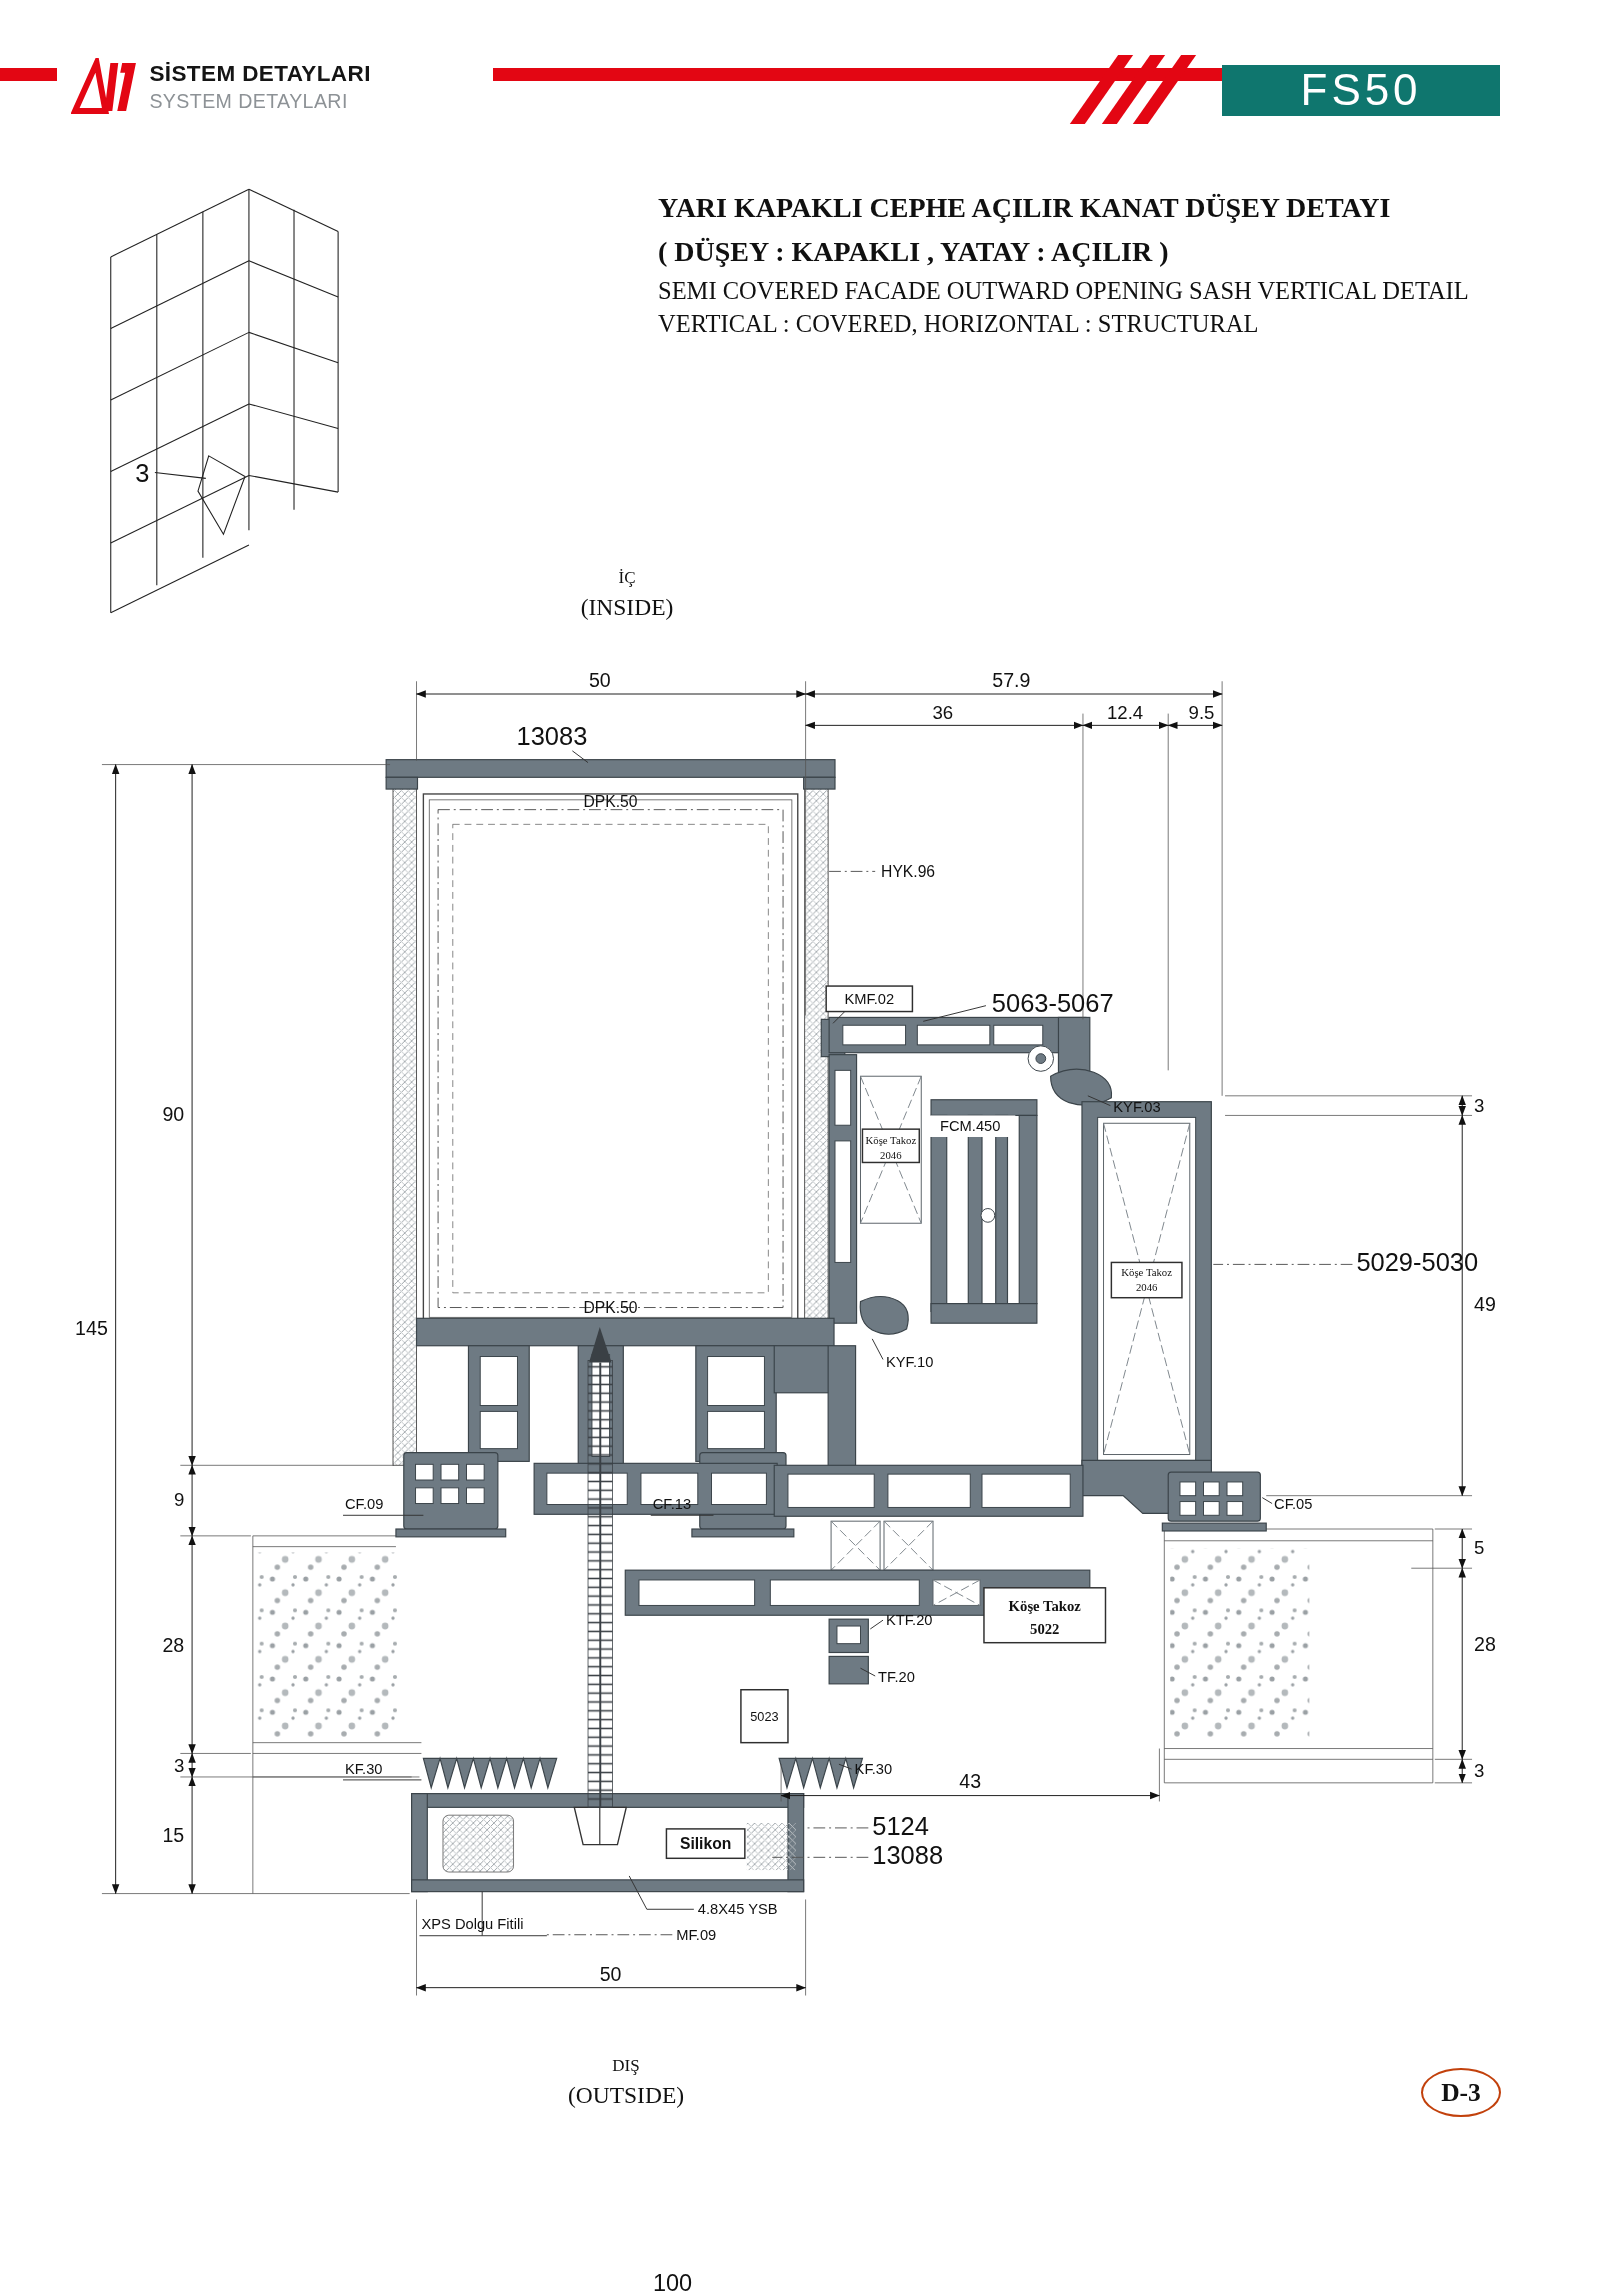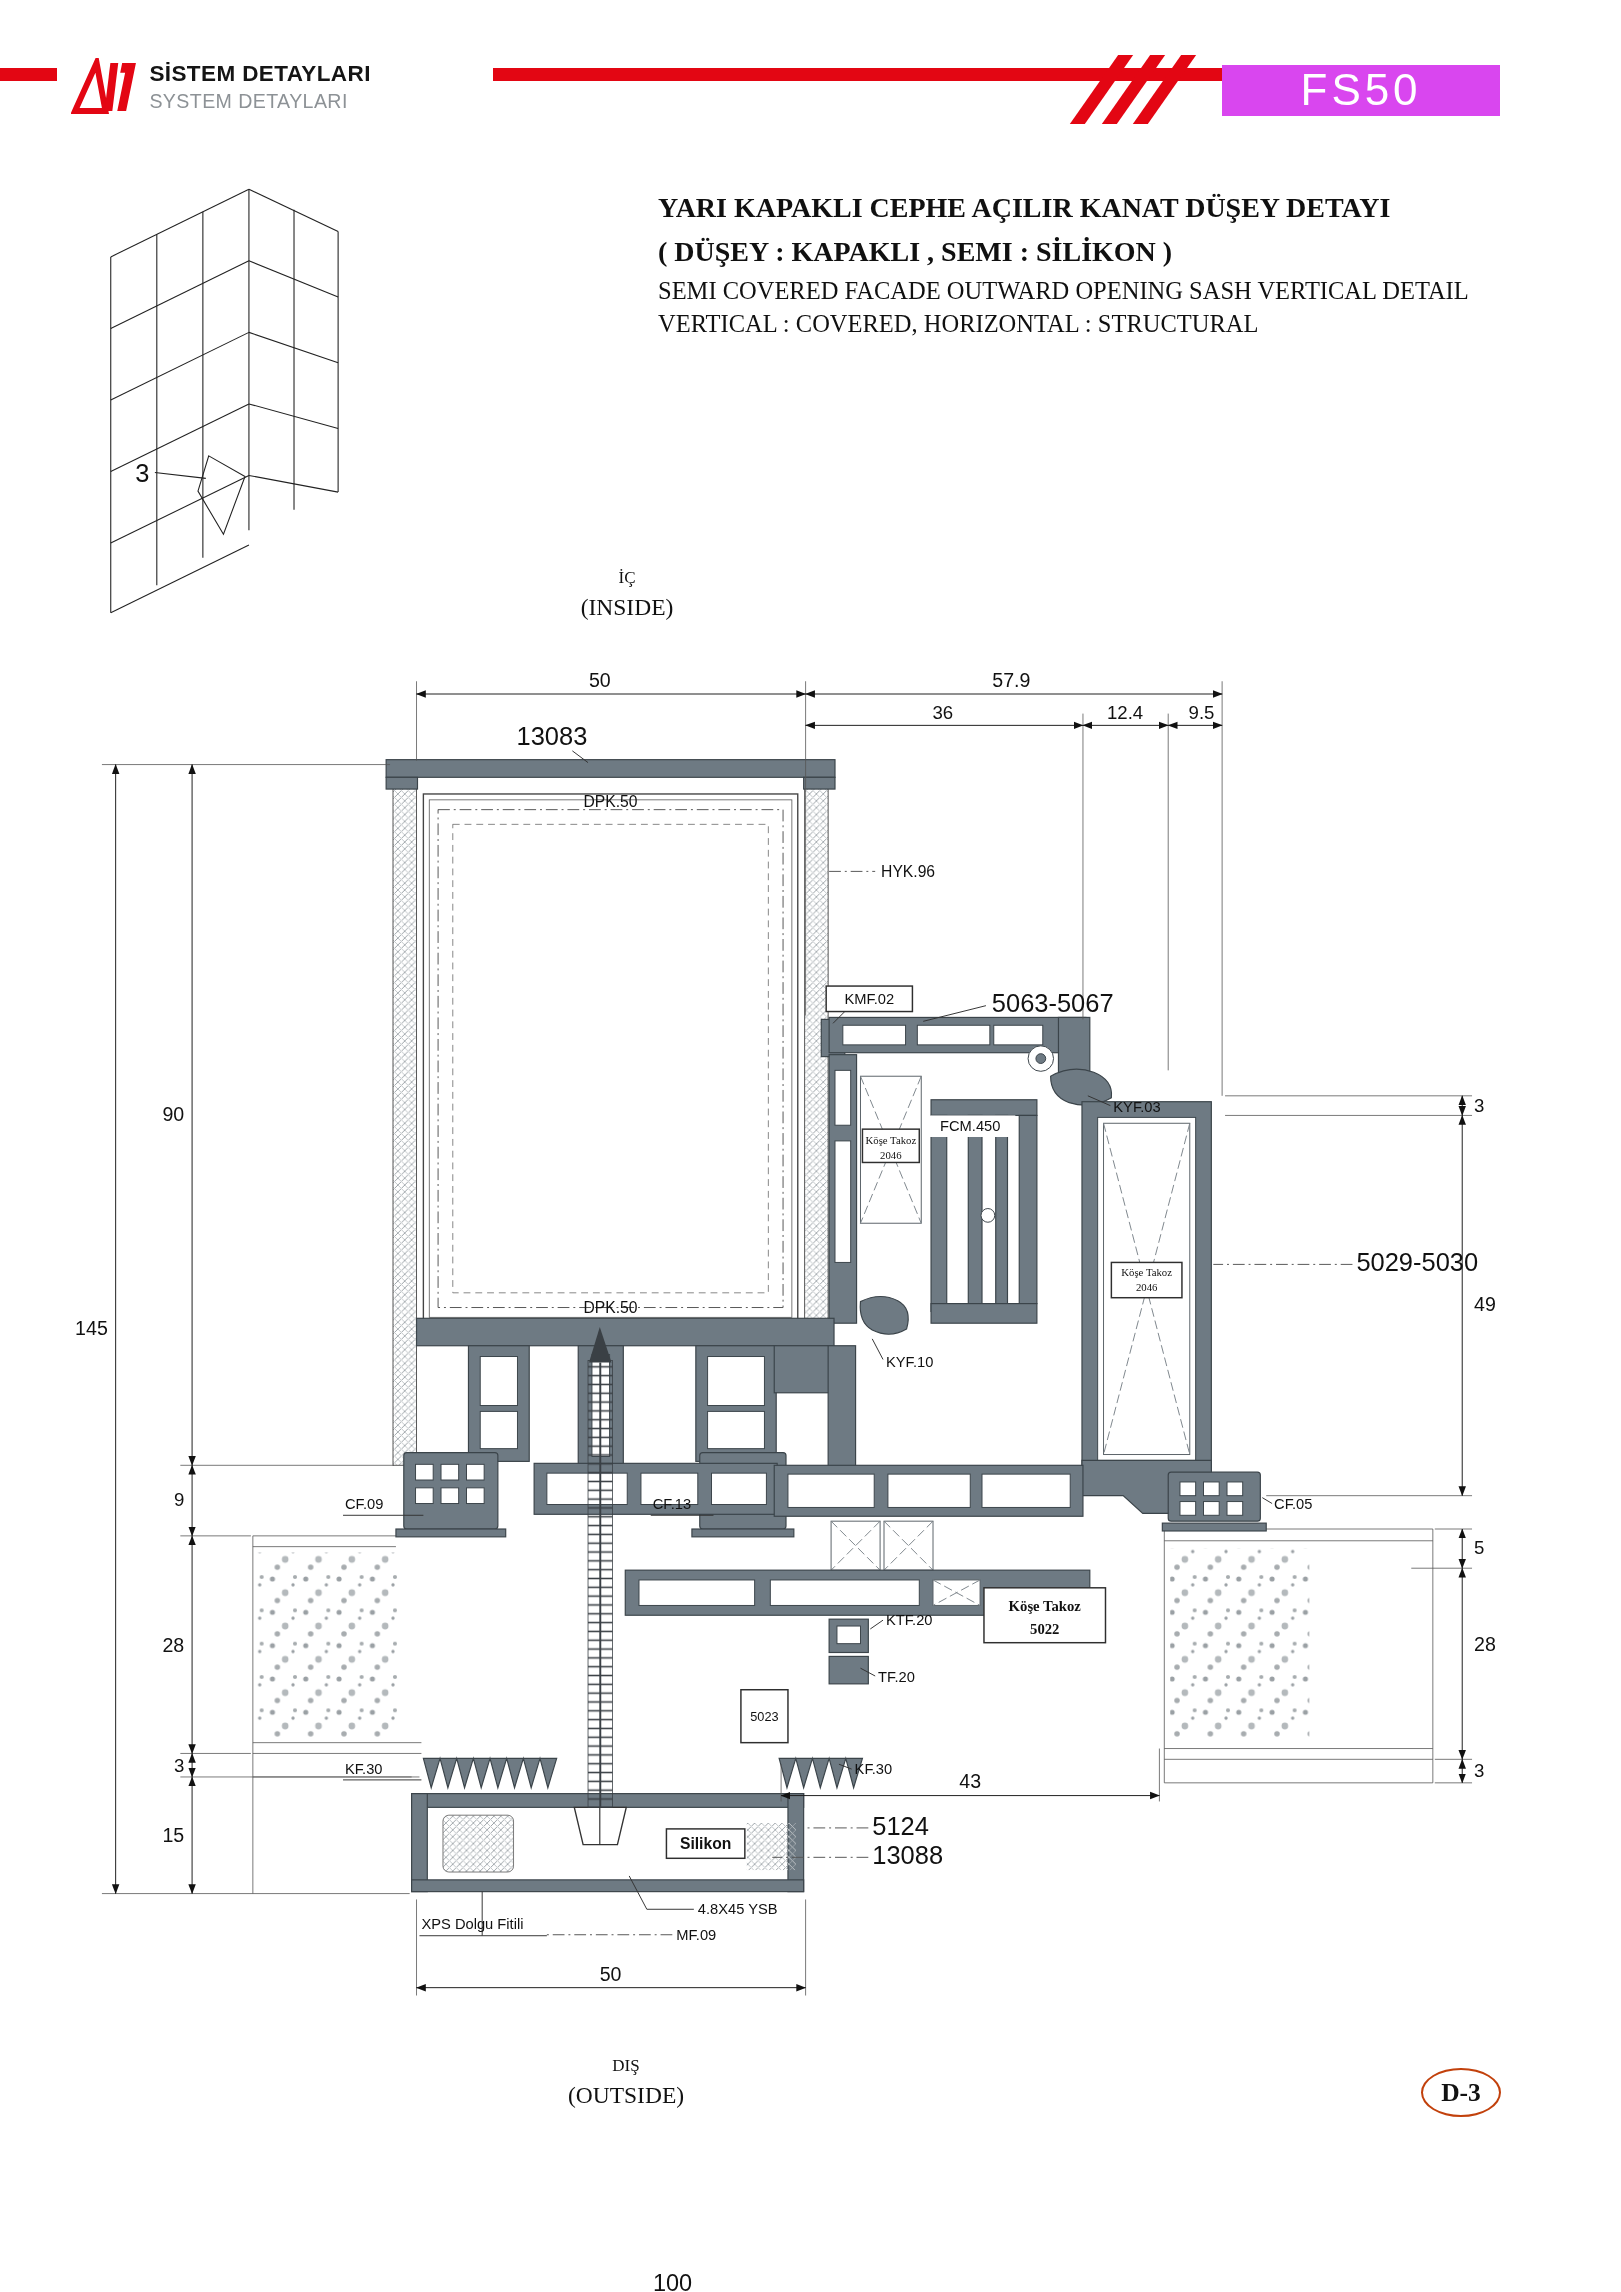--- a/index.html
+++ b/index.html
@@ -5,21 +5,21 @@
   * { margin:0; padding:0; box-sizing:border-box; }
   body { background:#fff; }
   .page { position:relative; width:1621px; height:2293px; background:#fff; font-family:"Liberation Sans",sans-serif; overflow:hidden;margin-top:39px; }
   .header-bar { position:absolute; left:0; top:29px; width:1222px; height:12.7px; background:#e30613; }
   .logo-panel { position:absolute; left:57px; top:7.8px; width:436px; height:80px; background:#fff; display:flex; align-items:center; gap:13.7px; padding-left:13.7px; }
   .logo-title { font-size:22.5px; font-weight:bold; color:#151515; letter-spacing:0.4px; }
   .logo-subtitle { font-size:19.6px; color:#8d9296; letter-spacing:0.4px; margin-top:2.9px; }
   .stripes { position:absolute; left:1059px; top:15.7px; width:157px; height:69px; }
   .stripes i { position:absolute; top:0; width:14.7px; height:69px; background:#e30613; transform:skewX(-35deg); }
   .stripes i:nth-child(1){left:35px} .stripes i:nth-child(2){left:67px} .stripes i:nth-child(3){left:98px}
-  .system-badge { position:absolute; left:1222px; top:25.5px; width:278px; height:51px; background:#d946ef; color:#fff; display:flex; align-items:center; justify-content:center; font-size:44px; letter-spacing:3.9px; }
+  .system-badge { position:absolute; left:1222px; top:25.5px; width:278px; height:51px; background:#0f766e; color:#fff; display:flex; align-items:center; justify-content:center; font-size:44px; letter-spacing:3.9px; }
   .title-block { position:absolute; left:658px; top:147px; width:882px; font-family:"Liberation Serif",serif; color:#101010; }
   .title-tr { font-size:28px; font-weight:bold; line-height:44px; }
   .title-en { font-size:24.5px; line-height:33px; }
   .side-label { position:absolute; width:216px; text-align:center; font-family:"Liberation Serif",serif; color:#111; }
   .side-label .l1 { font-size:17px; line-height:31px; }
   .side-label .l2 { font-size:23.5px; line-height:29px; }
   .inside { left:519px; top:523px; }
   .outside { left:518px; top:2011px; }
   .detail-ref { position:absolute; left:1421px; top:2029px; width:80px; height:49px; border:2px solid #c2410c; border-radius:50%; display:flex; align-items:center; justify-content:center; font:bold 25.5px "Liberation Serif",serif; color:#111; }
   .footer-bar { position:absolute; left:0; top:2258px; width:1621px; height:15.7px; background:linear-gradient(90deg,#93999c 0%,#c3c7c9 55%,#eef0f0 100%); }
@@ -71,21 +71,21 @@
     <i></i>
     <i></i>
     <i></i>
   </div>
   <div class="system-badge">
     <span>FS50</span>
   </div>
 
   <div class="title-block">
     <div class="title-tr">YARI KAPAKLI CEPHE AÇILIR KANAT DÜŞEY DETAYI</div>
-    <div class="title-tr">( DÜŞEY : KAPAKLI , SEMI : SİLİKON )</div>
+    <div class="title-tr">( DÜŞEY : KAPAKLI , YATAY : AÇILIR )</div>
     <div class="title-en">SEMI COVERED FACADE OUTWARD OPENING SASH VERTICAL DETAIL</div>
     <div class="title-en">VERTICAL : COVERED, HORIZONTAL : STRUCTURAL</div>
   </div>
 
   <div class="side-label inside">
     <div class="l1">İÇ</div>
     <div class="l2">(INSIDE)</div>
   </div>
   <div class="side-label outside">
     <div class="l1">DIŞ</div>

